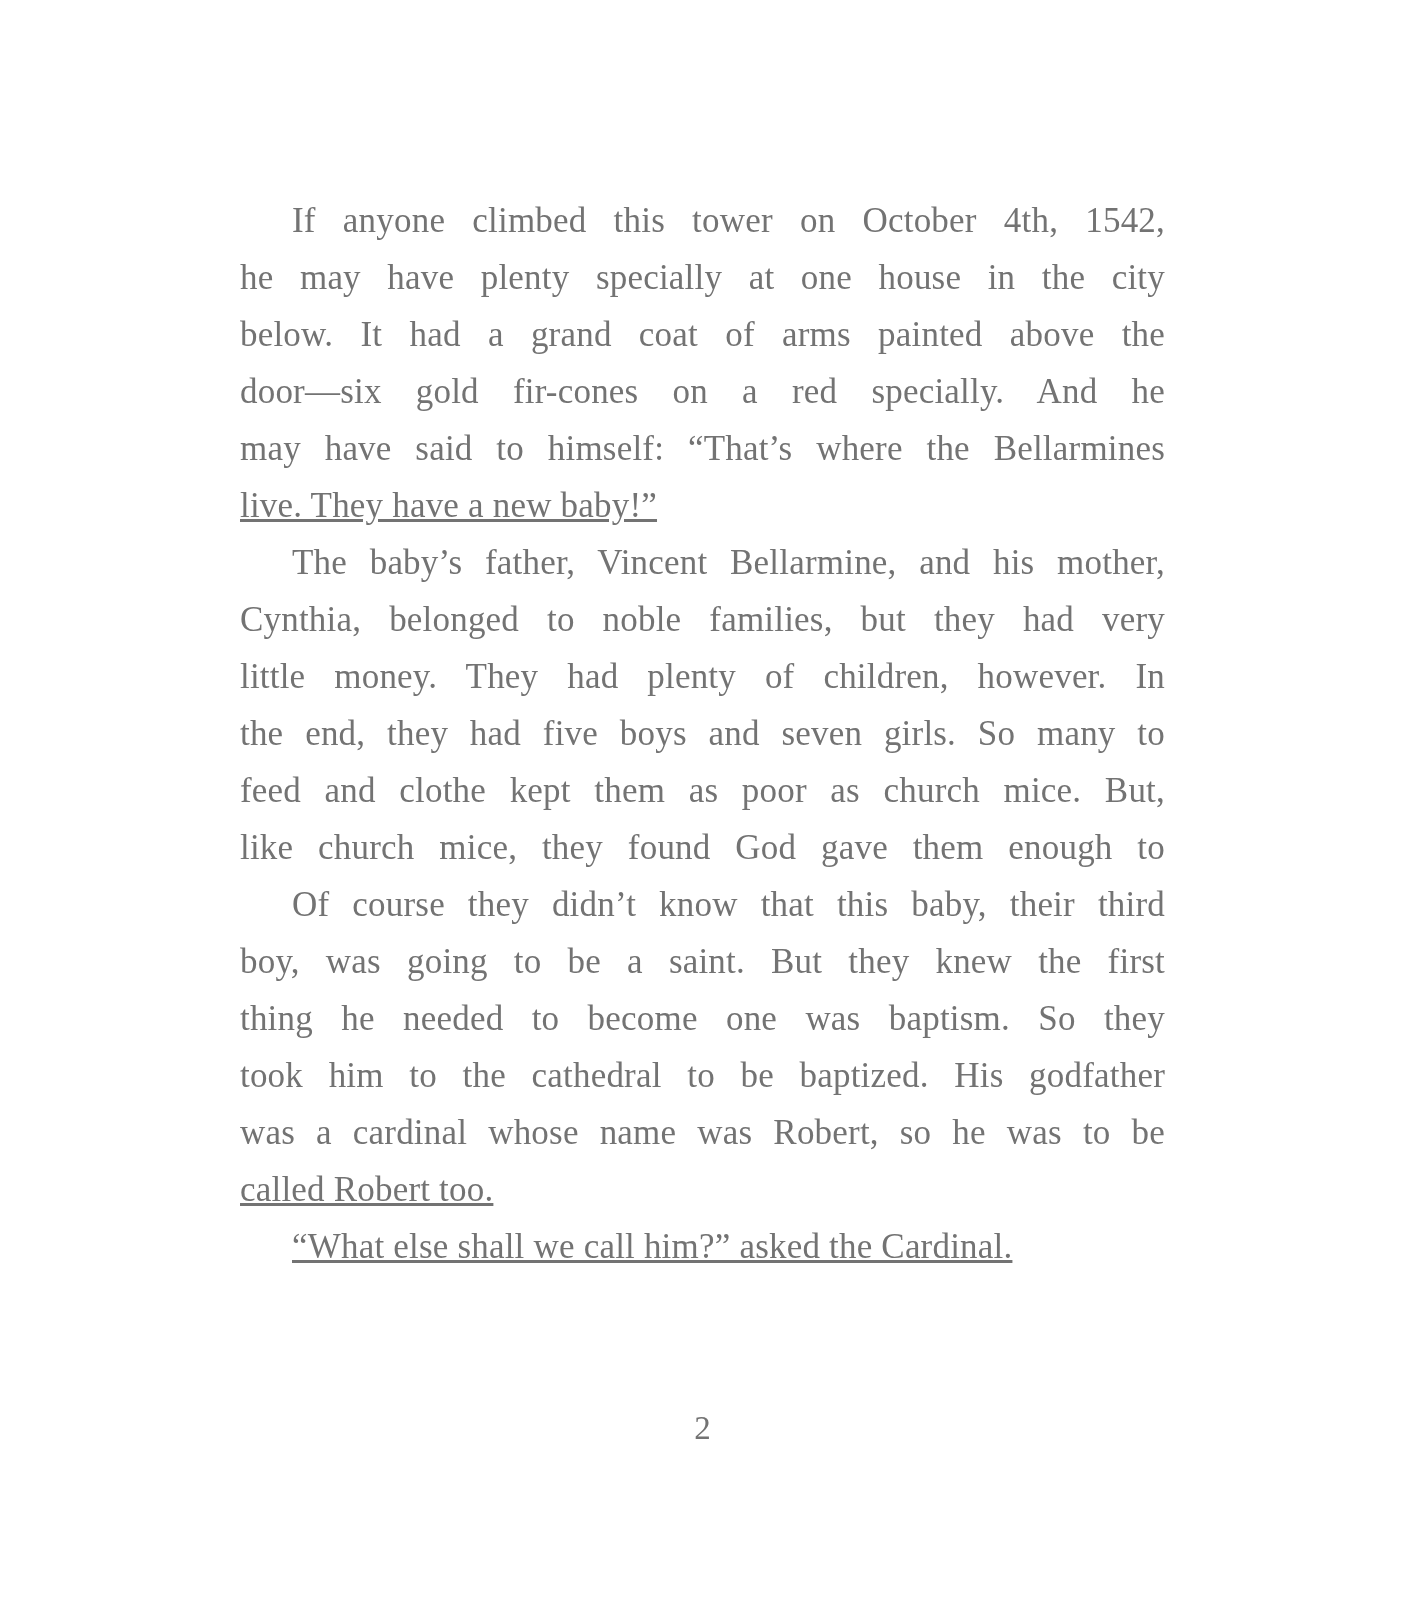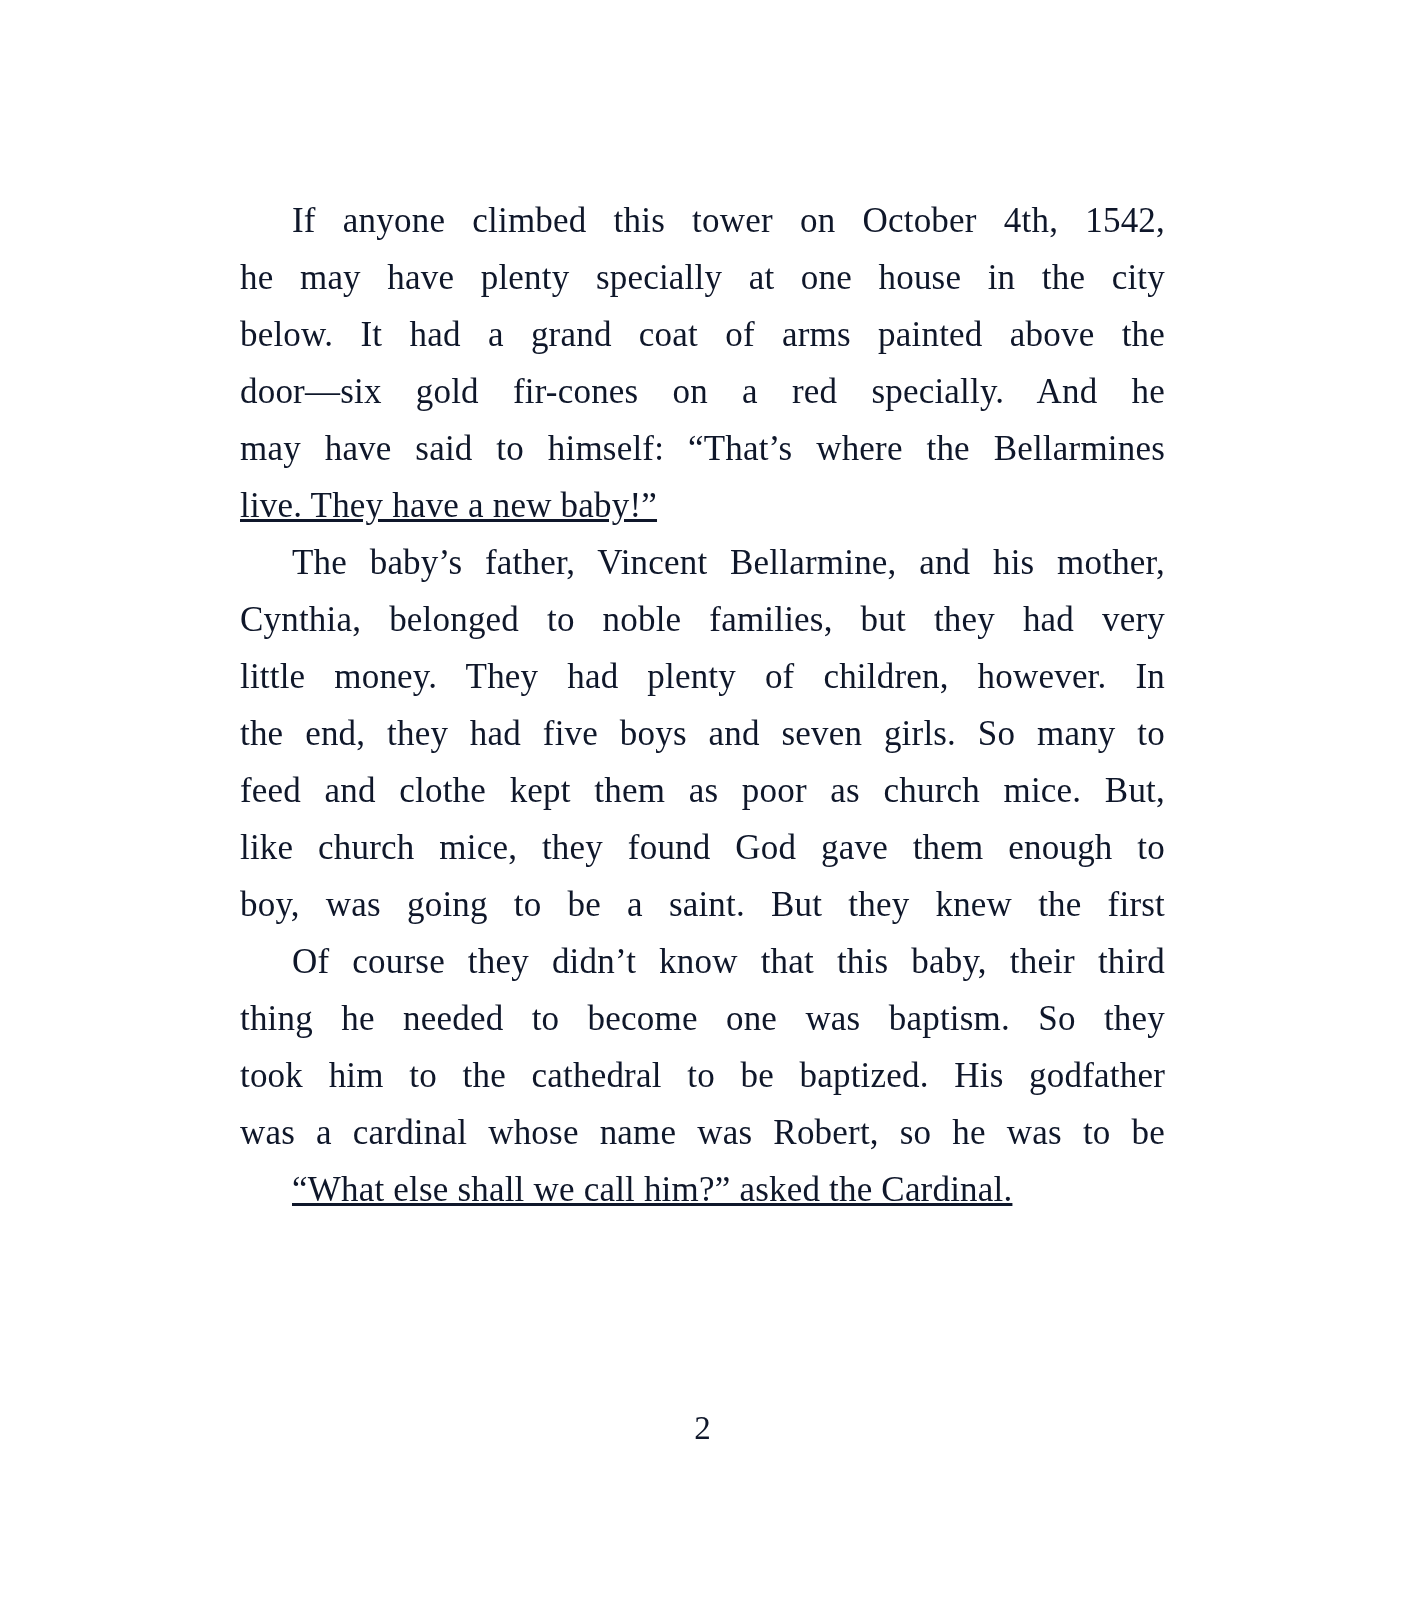--- a/index.html
+++ b/index.html
@@ -6,21 +6,21 @@
     margin: 0;
     padding: 0;
     background: #ffffff;
   }
   .book-page {
     position: relative;
     width: 1417px;
     height: 1617px;
     background: #ffffff;
     font-family: "Liberation Serif", "DejaVu Serif", serif;
-    color: #0f172a;
+    color: #737373;
     overflow: hidden;
   }
   .text-block {
     position: absolute;
     left: 240px;
     top: 192px;
     width: 925px;
   }
   .paragraph {
     margin: 0;
@@ -68,24 +68,25 @@
       </div>
       <div class="paragraph">
         <div class="line indent">The baby’s father, Vincent Bellarmine, and his mother,</div>
         <div class="line">Cynthia, belonged to noble families, but they had very</div>
         <div class="line">little money. They had plenty of children, however. In</div>
         <div class="line">the end, they had five boys and seven girls. So many to</div>
         <div class="line">feed and clothe kept them as poor as church mice. But,</div>
         <div class="line">like church mice, they found God gave them enough to</div>
       </div>
       <div class="paragraph">
+        <div class="line indent">Of course they didn’t know that this baby, their third</div>
         <div class="line">boy, was going to be a saint. But they knew the first</div>
-        <div class="line indent">Of course they didn’t know that this baby, their third</div>
         <div class="line">thing he needed to become one was baptism. So they</div>
         <div class="line">took him to the cathedral to be baptized. His godfather</div>
         <div class="line">was a cardinal whose name was Robert, so he was to be</div>
+        <div class="line para-end">called Robert too.</div>
       </div>
       <div class="paragraph">
         <div class="line indent para-end">“What else shall we call him?” asked the Cardinal.</div>
       </div>
     </div>
   <div class="page-number">2</div>
 </div>
 
 </body></html>

